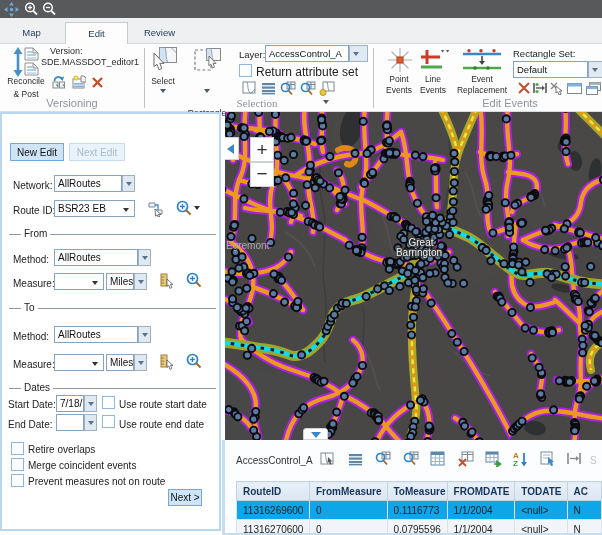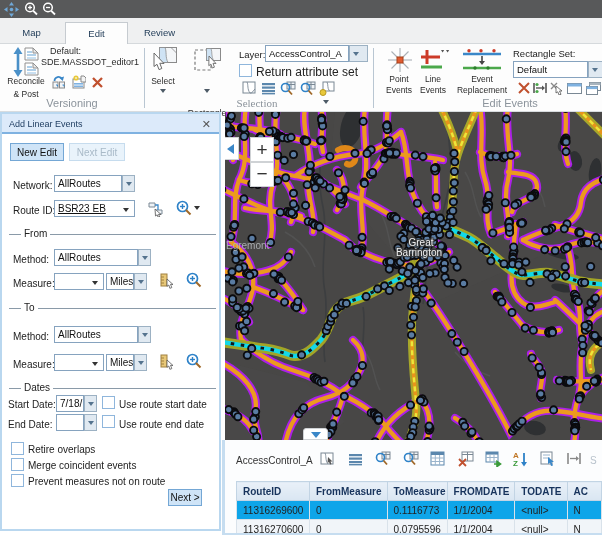--- a/index.html
+++ b/index.html
@@ -100,21 +100,21 @@
     </g>
     <g transform="translate(0,15)">
       <path d="M12 1 h8 l5 5 v7 h-13 Z" fill="#fff" stroke="#909090"></path>
         <path d="M20 1 l5 5 h-5 Z" fill="#e8e8e8" stroke="#909090"></path>
       <line x1="14" y1="5" x2="19" y2="5" stroke="#9cc4e4" stroke-width="1.6"></line>
         <line x1="14" y1="8" x2="23" y2="8" stroke="#9cc4e4" stroke-width="1.6"></line>
         <line x1="14" y1="11" x2="23" y2="11" stroke="#bcd8ee" stroke-width="1.6"></line>
     </g>
   </svg>
   <div class="rbtext" style="left:6px;top:31px;width:40px;line-height:13px;">Reconcile<br>&amp; Post</div>
-  <div class="rbtext" style="left:50px;top:2px;text-align:left;font-size:9px;">Default:</div>
+  <div class="rbtext" style="left:50px;top:2px;text-align:left;font-size:9px;">Version:</div>
   <div class="rbtext" style="left:41px;top:13px;text-align:left;font-size:9px;">SDE.MASSDOT_editor1</div>
   
   <svg class="abs" style="left:52px;top:31px" width="14" height="14" viewBox="0 0 14 14">
     <path d="M2.5 6 a4 4 0 0 1 7.5-2" fill="none" stroke="#3a87c8" stroke-width="1.7"></path>
       <path d="M12 1.5 L10.8 6 L7.5 3 Z" fill="#3a87c8"></path>
     <rect x="1" y="7" width="5" height="6" fill="#f2f5f8" stroke="#8a8a8a"></rect>
       <path d="M4 10 l1.5 0 0 1.5" fill="none" stroke="#3a87c8"></path>
     <rect x="7.5" y="7" width="5" height="6" fill="#f2f5f8" stroke="#8a8a8a"></rect>
       <path d="M10.5 10 l1.5 0 0 1.5" fill="none" stroke="#3a87c8"></path>
   </svg>
@@ -253,30 +253,29 @@
   <svg class="abs" style="left:586px;top:38px" width="15" height="13" viewBox="0 0 15 13">
       <rect x="3.5" y="0.5" width="11" height="8" fill="#fff" stroke="#7a8894"></rect>
       <rect x="3.5" y="0.5" width="11" height="2.6" fill="#a8b4be"></rect>
       <rect x="0.5" y="4.5" width="11" height="8" fill="#fff" stroke="#7a8894"></rect>
       <rect x="0.5" y="4.5" width="11" height="2.6" fill="#7fb2e1"></rect>
     </svg>
   <div class="glabel" style="left:460px;">Edit Events</div>
 </div>
 
 <div id="lpanel">
-  <div id="lphead">Add Linear Events<span class="x">✕</span></div>
   <div class="btn" style="left:8px;top:29px;width:54px;height:18px;line-height:17px;">New Edit</div>
   <div class="btn dis" style="left:67px;top:29px;width:56px;height:18px;line-height:17px;">Next Edit</div>
 
   <div class="flabel" style="left:11px;top:66px;">Network:</div>
   <div class="combo" style="left:52px;top:61px;width:68px;">AllRoutes</div>
   <div class="dbtn" style="left:120px;top:61px;"></div>
 
   <div class="flabel" style="left:11px;top:91px;">Route ID:</div>
-  <div class="combo inarrow" style="left:52px;top:86px;width:81px;text-decoration:underline;">BSR23 EB</div>
+  <div class="combo inarrow" style="left:52px;top:86px;width:81px;">BSR23 EB</div>
   <svg class="abs" style="left:145px;top:86px" width="17" height="17" viewBox="0 0 17 17">
       <path d="M2 3 h6 v4 h-6 Z M9 10 h6 v4 h-6 Z" fill="#eef2f6" stroke="#7a8894"></path>
       <path d="M8 5 h3 v5" fill="none" stroke="#3a87c8" stroke-width="1.3"></path>
       <path d="M8 9 L14 14.5 L11.5 14.3 L12.8 17 L11 17 L10.2 14.8 L8.5 16 Z" fill="#fff" stroke="#555" stroke-width="0.8"></path>
     </svg>
   <svg class="abs" style="left:174px;top:86px" width="16" height="16" viewBox="0 0 16 16">
       <circle cx="6.5" cy="6.5" r="5" fill="none" stroke="#2e82c8" stroke-width="1.7"></circle>
       <line x1="4" y1="6.5" x2="9" y2="6.5" stroke="#2e82c8" stroke-width="1.4"></line>
       <line x1="6.5" y1="4" x2="6.5" y2="9" stroke="#2e82c8" stroke-width="1.4"></line>
       <line x1="10" y1="10" x2="14.5" y2="14.5" stroke="#a06828" stroke-width="2"></line>

